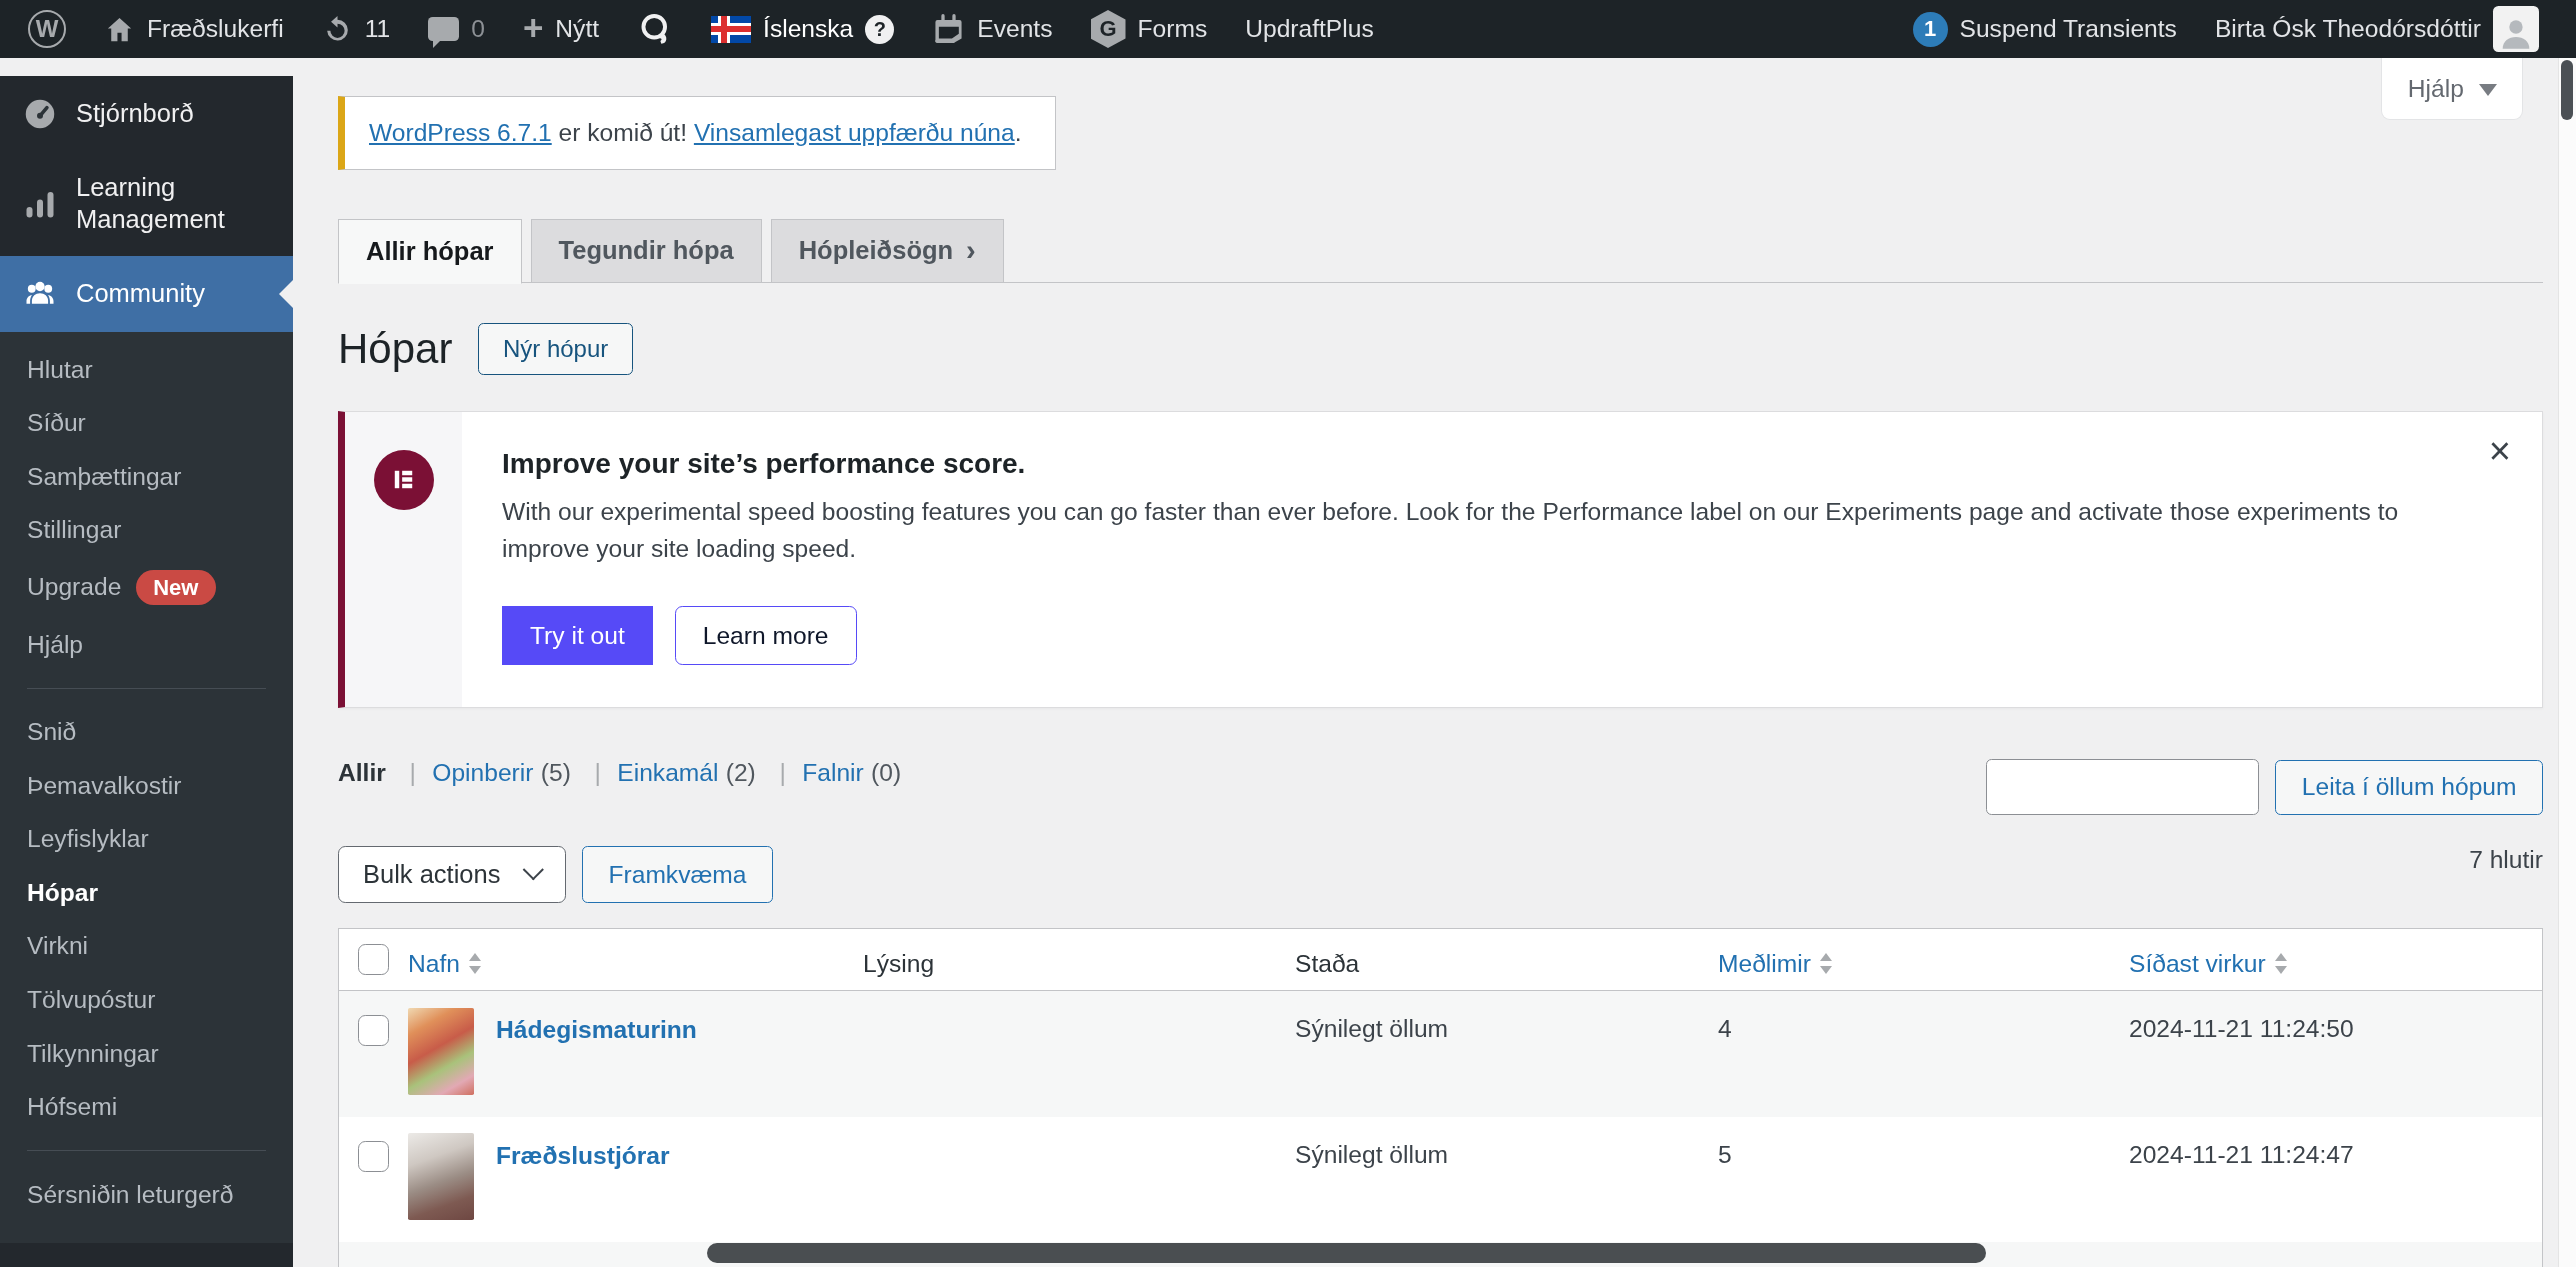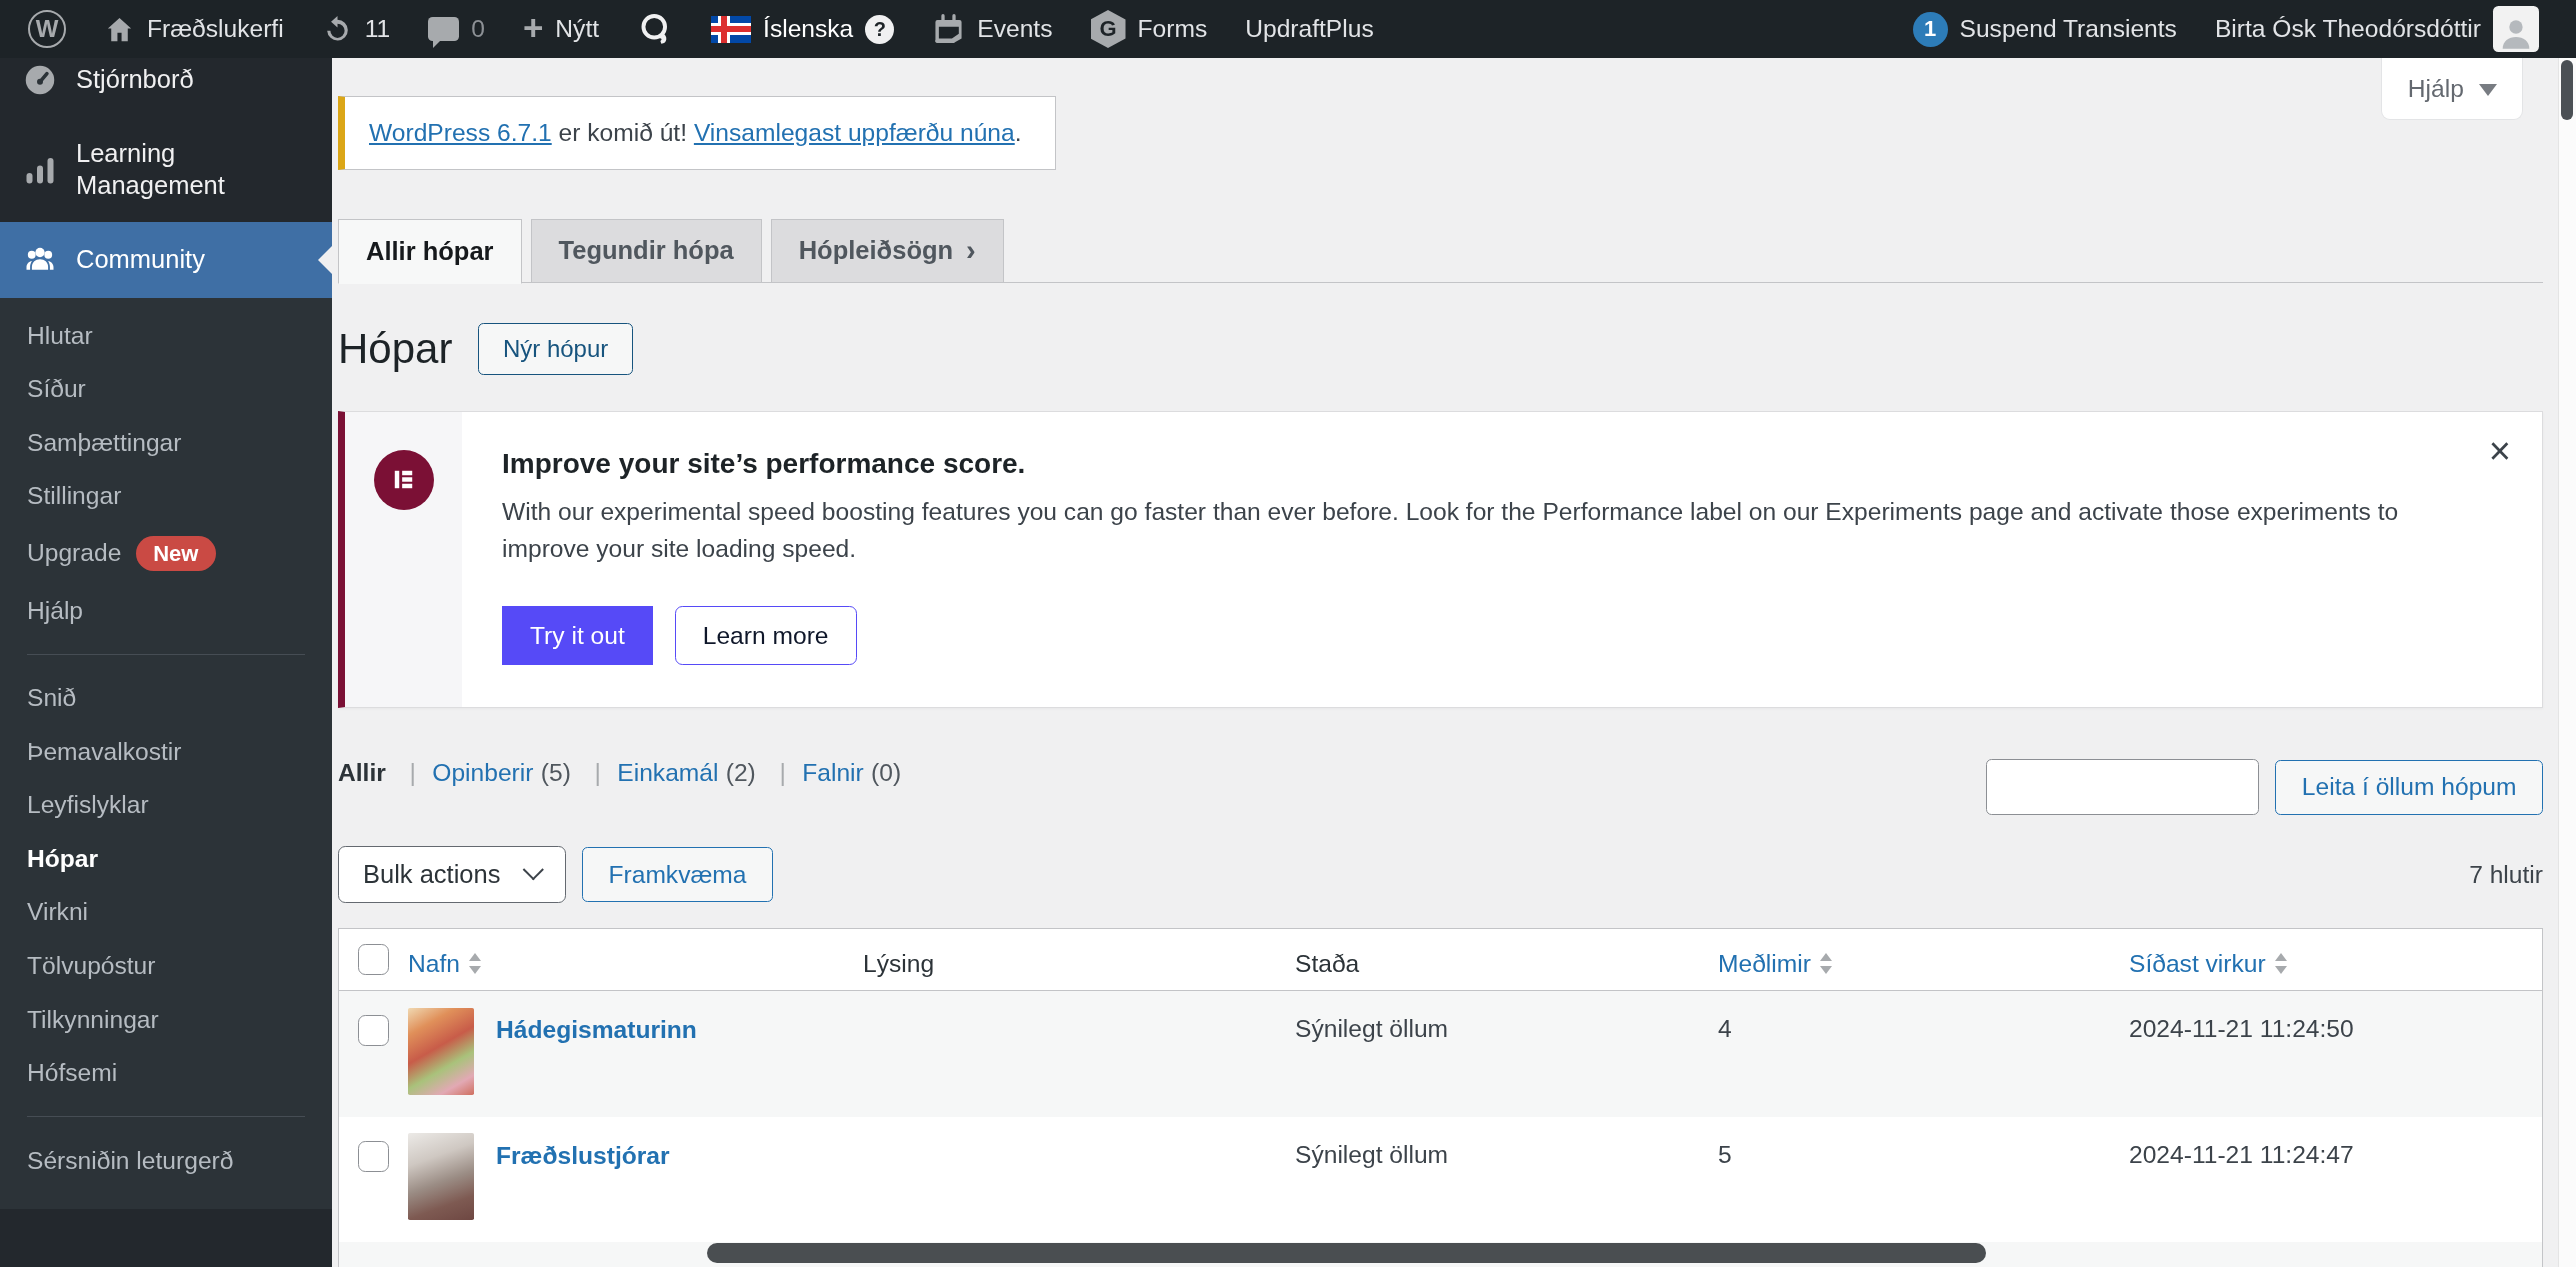--- a/index.html
+++ b/index.html
@@ -55,21 +55,21 @@
     min-width:35px; height:35px; border-radius:50%; background:#2d7cb8; color:#fff;
     font-size:22px; font-weight:bold; display:flex; align-items:center; justify-content:center;
   }
   .avatar {
     width:46px; height:46px; border-radius:5.5px; background:#f2f2f2;
     display:flex; align-items:flex-end; justify-content:center; overflow:hidden;
   }
 
   
   .sidebar {
-    position:absolute; left:0; top:42px; bottom:0; width:332px;
+    position:absolute; left:0; top:76px; bottom:0; width:293px;
     background:#23282d; display:flex; flex-direction:column;
   }
   .menu-top {
     display:flex; align-items:center; gap:18px; padding:20px 14.6px 20px 22px;
     font-size:25.5px; color:#f0f0f1; cursor:pointer; line-height:1.25;
   }
   .menu-top .mi { width:36px; height:36px; flex:0 0 36px; color:#a7aaad; }
   .menu-top.active { background:#3f6fa5; color:#fff; position:relative; }
   .menu-top.active .mi { color:#fff; }
   .menu-top.active::after {
@@ -150,21 +150,21 @@
   .search { margin-left:auto; display:flex; align-items:center; gap:16.4px; }
   .search input {
     width:273px; height:56px; border:1.8px solid #8c8f94; border-radius:5.5px;
     background:#fff; font-size:24.6px; padding:0 14.6px; font-family:inherit;
   }
   .btn-secondary {
     font-size:24.6px; color:#2271b1; border:1.8px solid #2271b1; background:#f6f7f7;
     padding:12.8px 25.5px; border-radius:5.5px; cursor:pointer; white-space:nowrap; font-family:inherit;
   }
 
-  .bulk-row { display:flex; align-items:center; gap:16.4px; margin-top:31px; }
+  .bulk-row { display:flex; gap:16.4px; margin-top:31px; }
   .bulk-select {
     display:flex; align-items:center; gap:25.5px; background:#fff;
     border:1.8px solid #646970; border-radius:7.3px; padding:12.8px 24px;
     font-size:25.5px; color:#2c3338; cursor:pointer;
   }
   .chev-down {
     width:14.6px; height:14.6px; border-right:2.7px solid #3c434a; border-bottom:2.7px solid #3c434a;
     transform:rotate(45deg) translate(-2.7px,-2.7px); margin-top:-3.6px;
   }
   .items-count { margin-left:auto; font-size:24.6px; color:#3c434a; }

